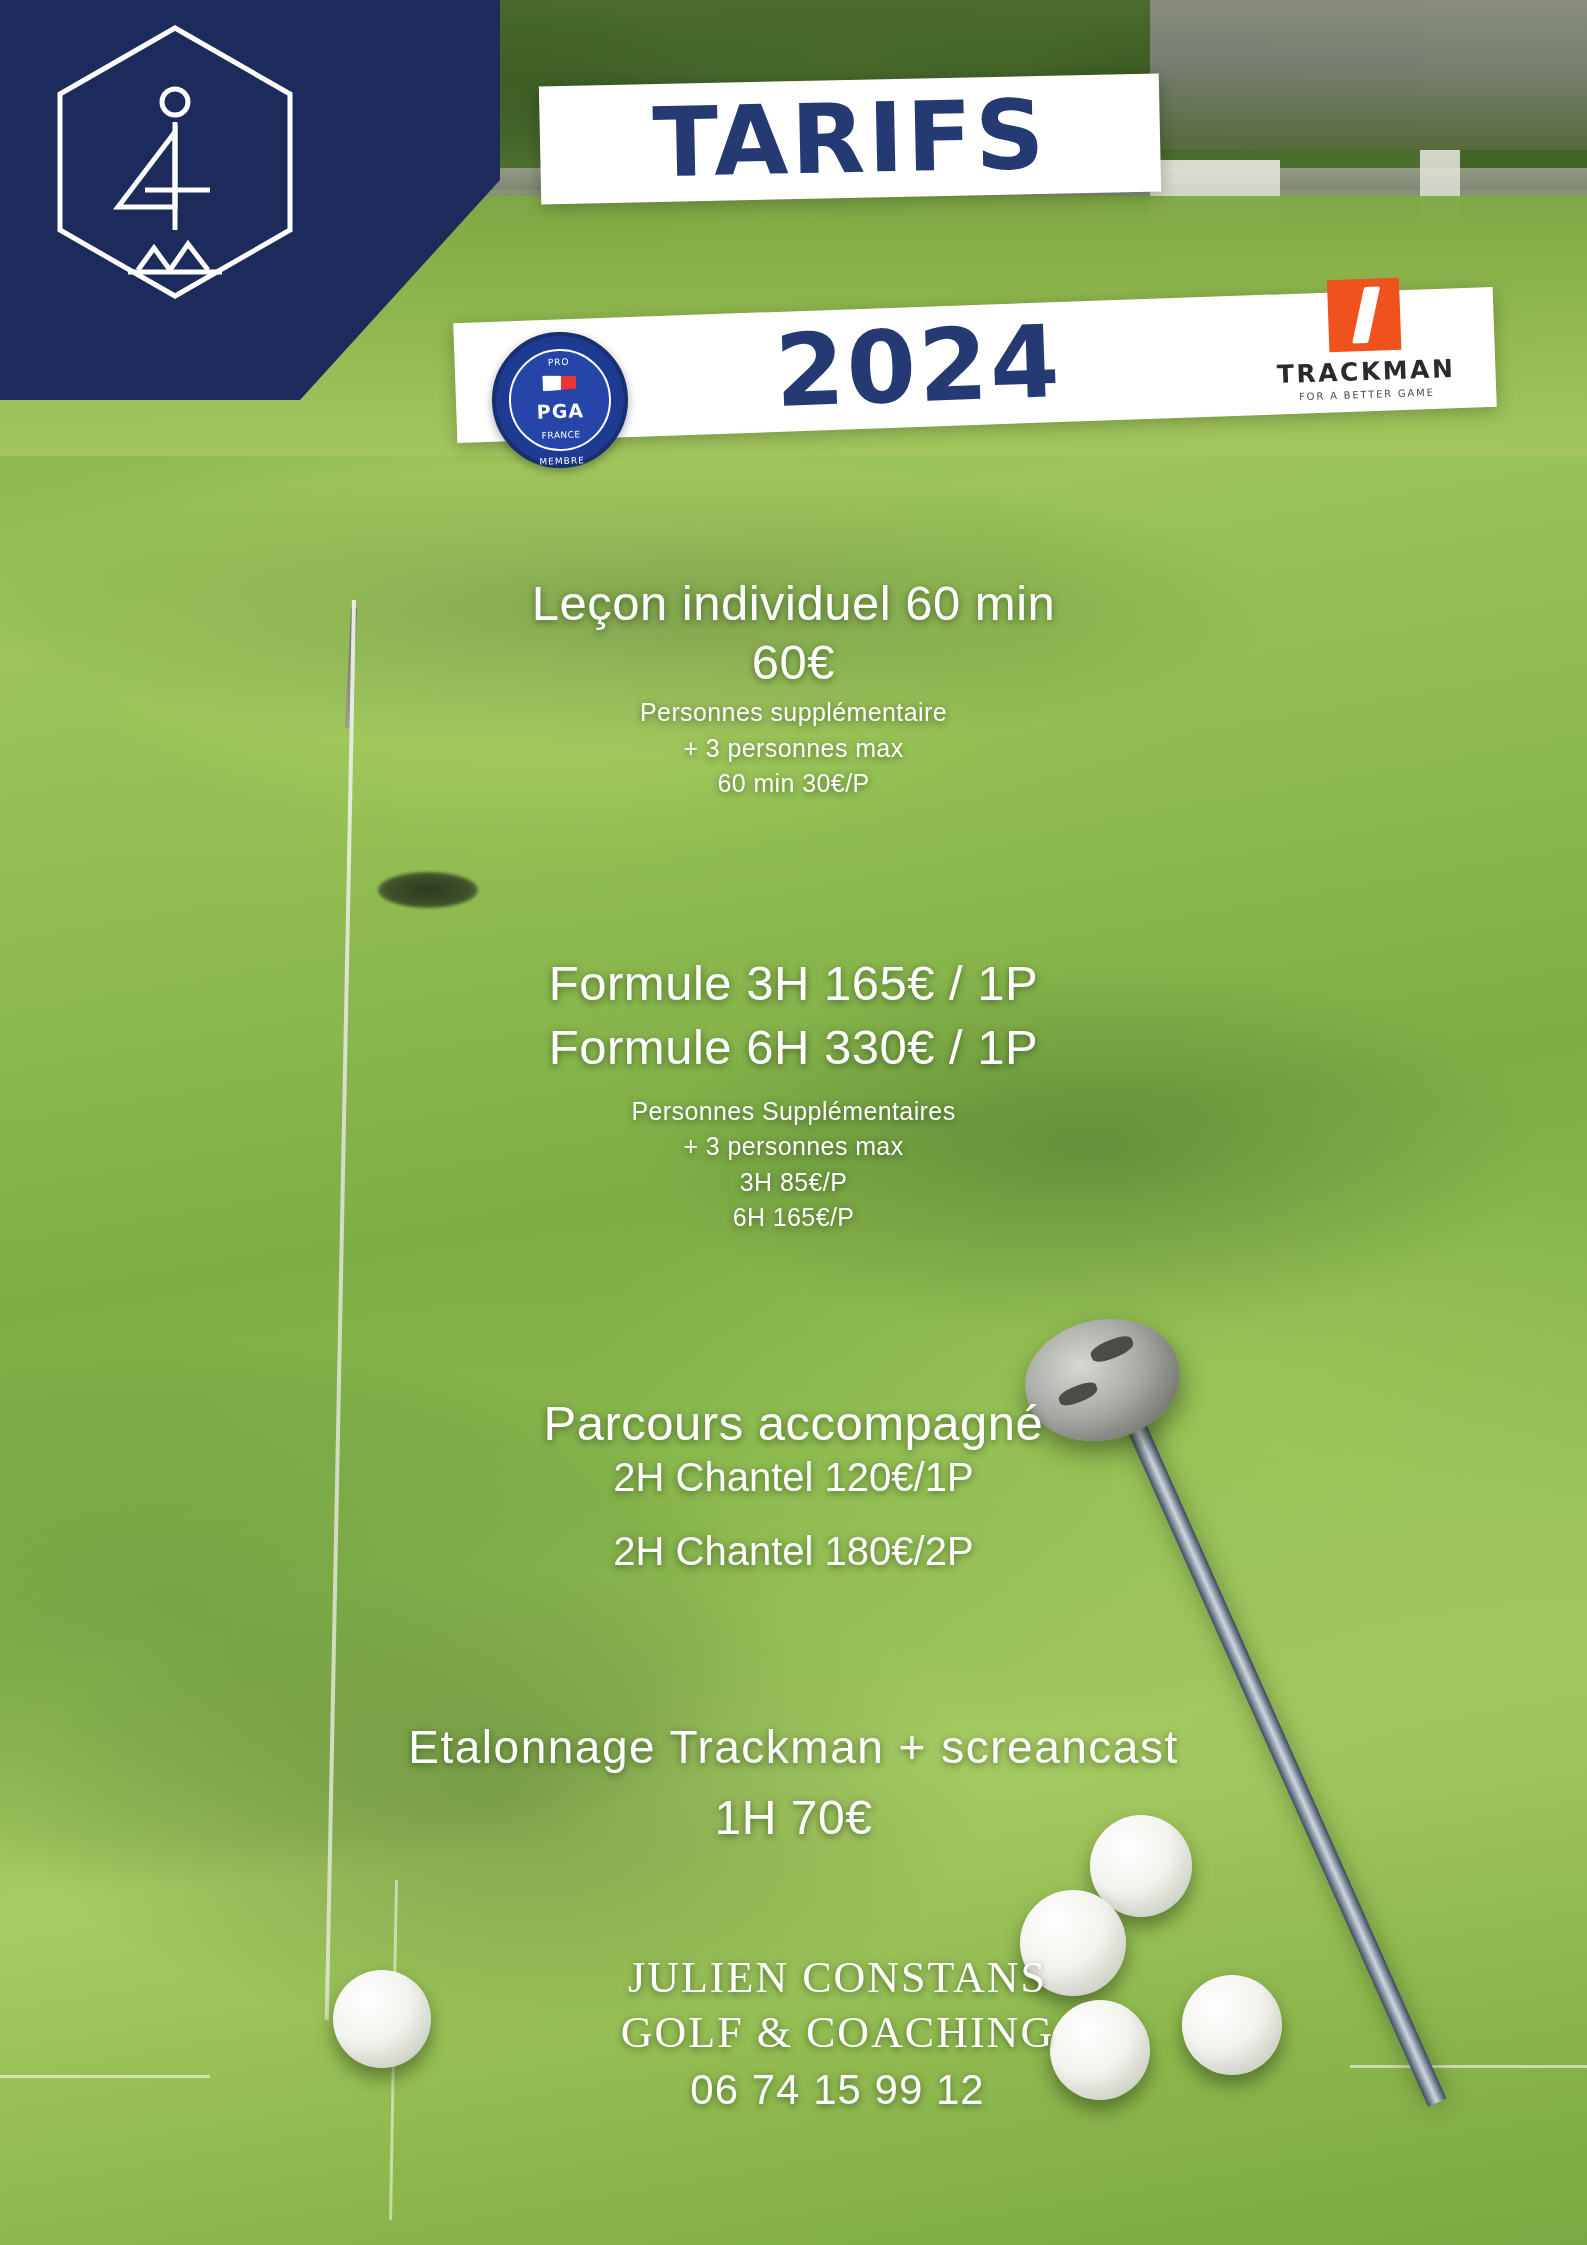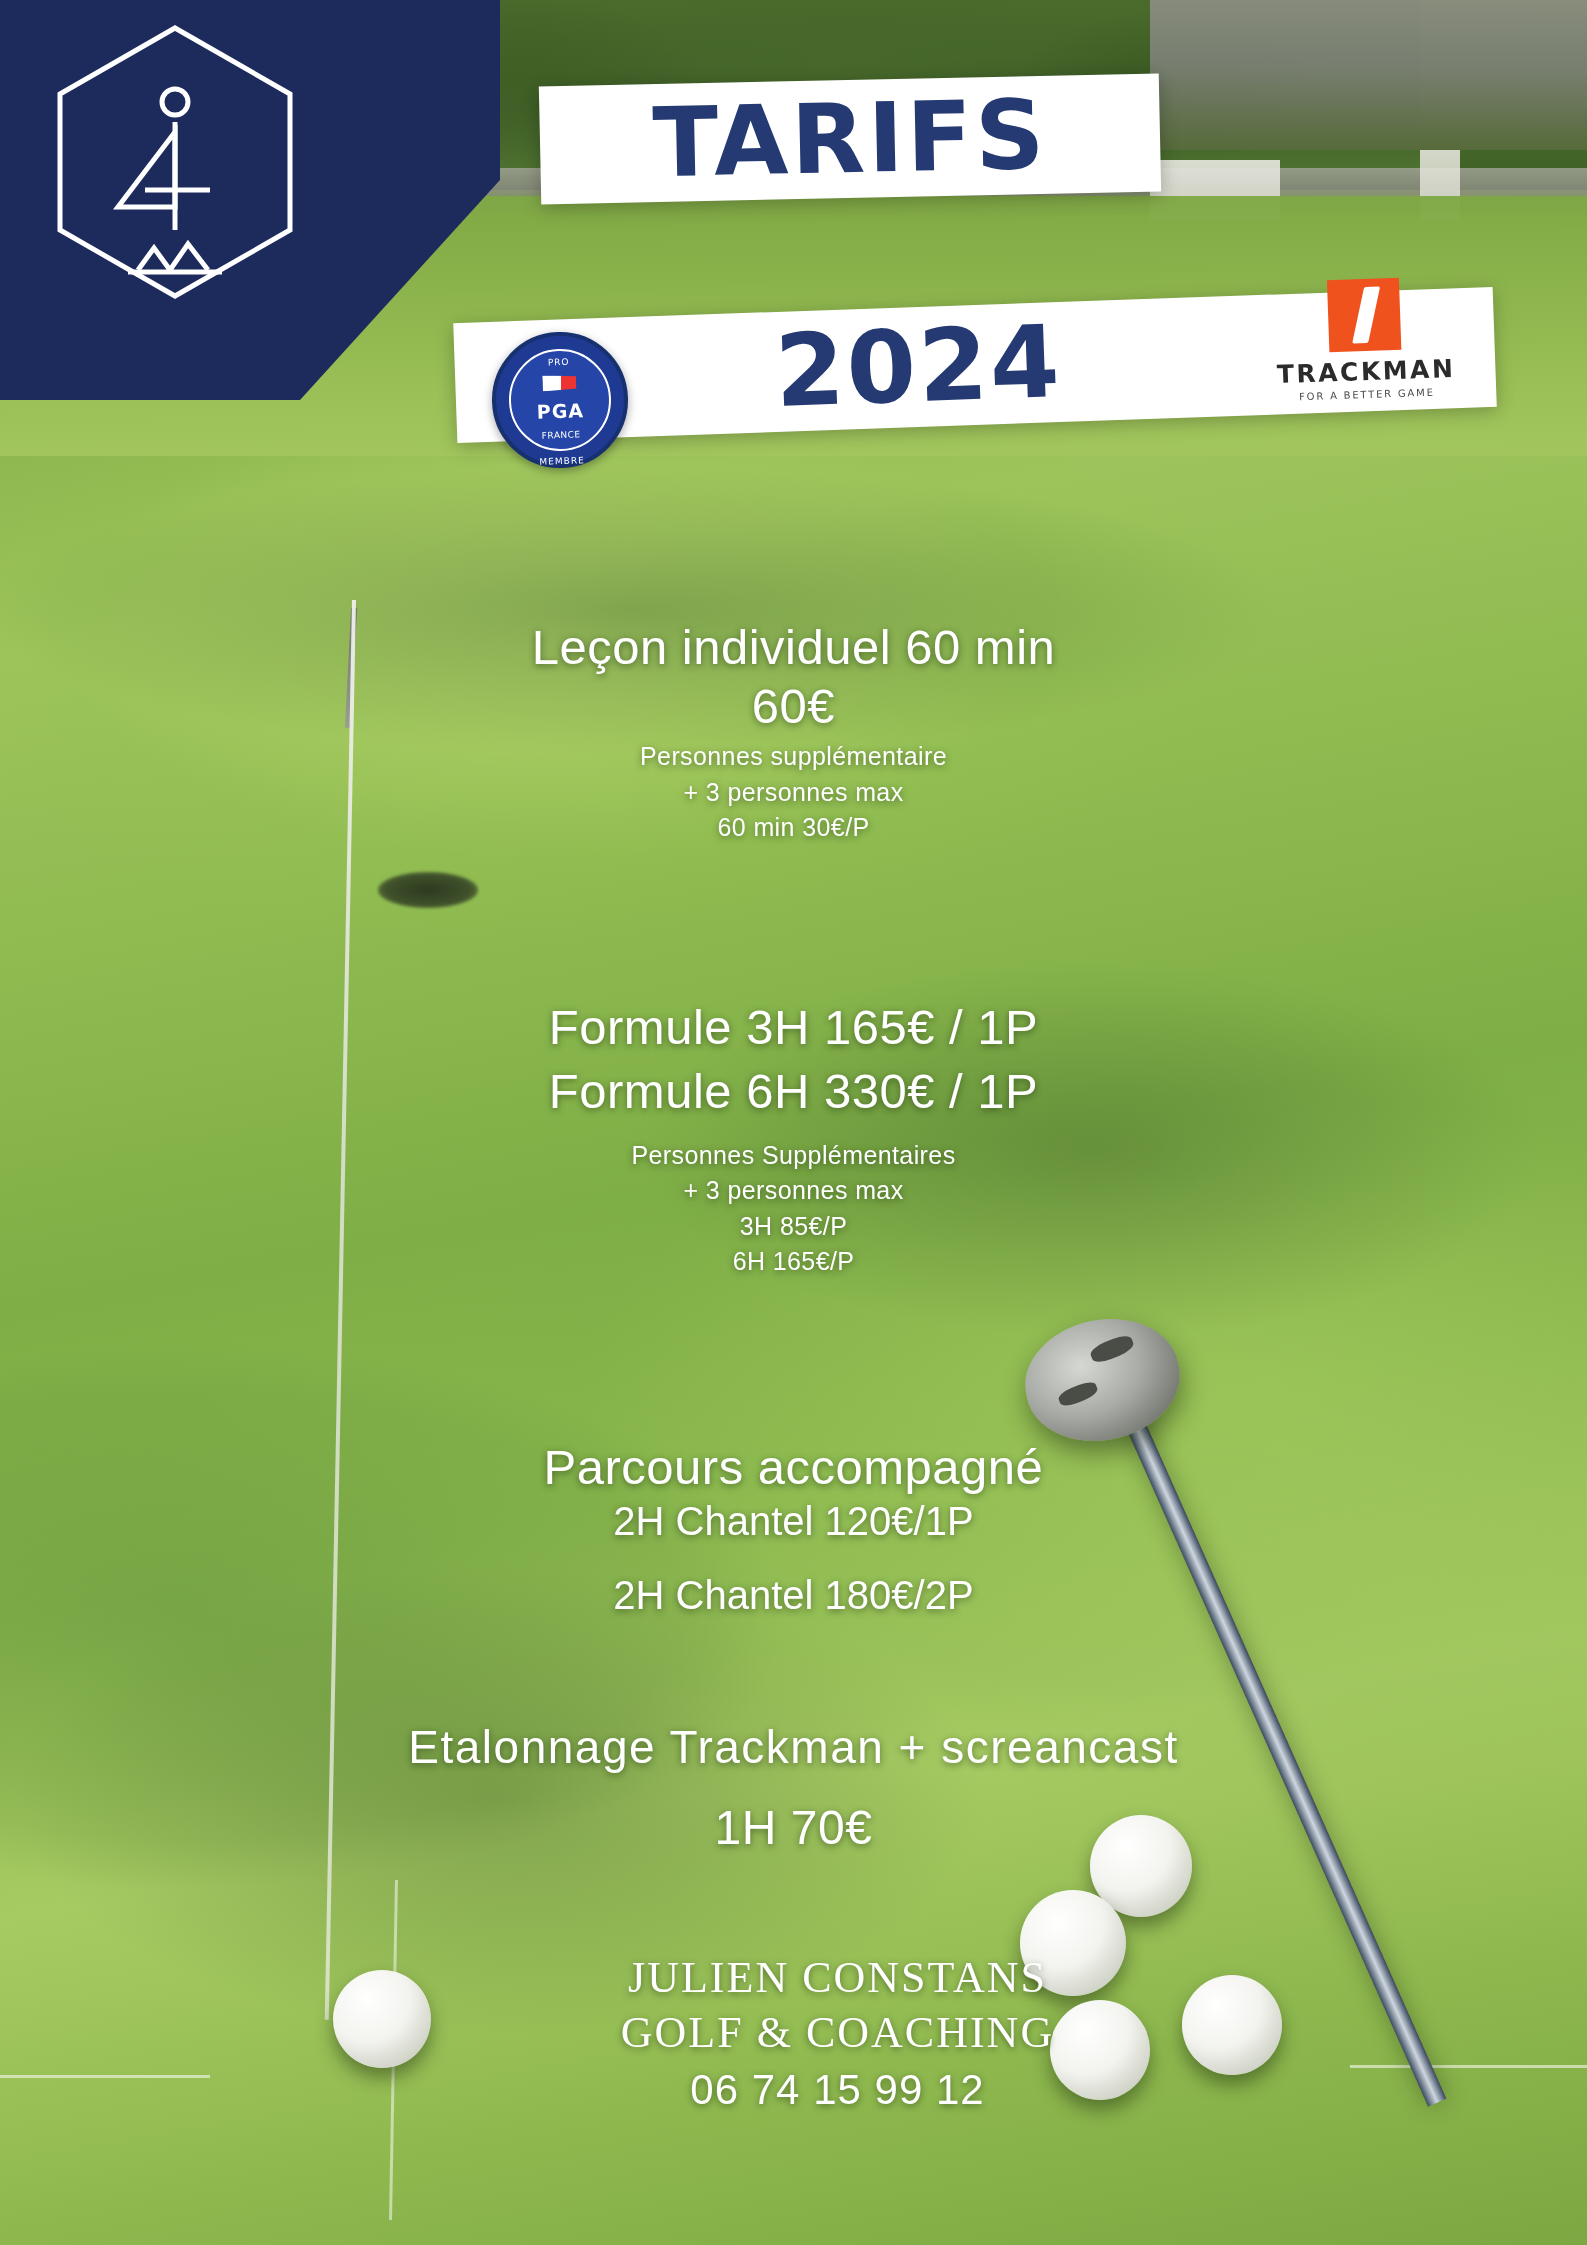--- a/index.html
+++ b/index.html
@@ -265,21 +265,21 @@
   .txt-white {
     color: #ffffff;
     text-align: center;
     text-shadow: 0 2px 7px rgba(20,40,10,0.55);
     font-family: "Liberation Sans", sans-serif;
     font-weight: 400;
   }
 
   .blk { position: absolute; width: 1587px; }
 
-  .lead { font-size: 49px; letter-spacing: 0.5px; line-height: 1.15; margin-top: 44px; }
+  .lead { font-size: 49px; letter-spacing: 0.5px; line-height: 1.15; }
   .price-big { font-size: 49px; letter-spacing: 0.5px; line-height: 1.3; }
   .small { font-size: 25px; line-height: 1.42; letter-spacing: 0.4px; }
 
   .b1 { top: 575px; }
   .b2 { top: 955px; }
   .b3 { top: 1395px; }
   .b4 { top: 1720px; }
 
   .b3 .sub { font-size: 40px; line-height: 1.3; }
   .b4 .line1 { font-size: 46px; letter-spacing: 1.5px; }
@@ -386,21 +386,21 @@
     </div>
 
     <div class="blk b3">
       <div class="txt-white lead">Parcours accompagné</div>
       <div class="txt-white sub" style="margin-top:0;">2H Chantel 120€/1P</div>
       <div class="txt-white sub" style="margin-top:22px;">2H Chantel 180€/2P</div>
     </div>
 
     <div class="blk b4">
       <div class="txt-white line1">Etalonnage Trackman + screancast</div>
-      <div class="txt-white line2" style="margin-top:26px;">1H 70€</div>
+      <div class="txt-white line2" style="margin-top:16px;">1H 70€</div>
     </div>
 
     <div class="footer">
       <div class="txt-white name">JULIEN CONSTANS</div>
       <div class="txt-white name">GOLF &amp; COACHING</div>
       <div class="txt-white phone">06 74 15 99 12</div>
     </div>
 
   </div>
 </div>

